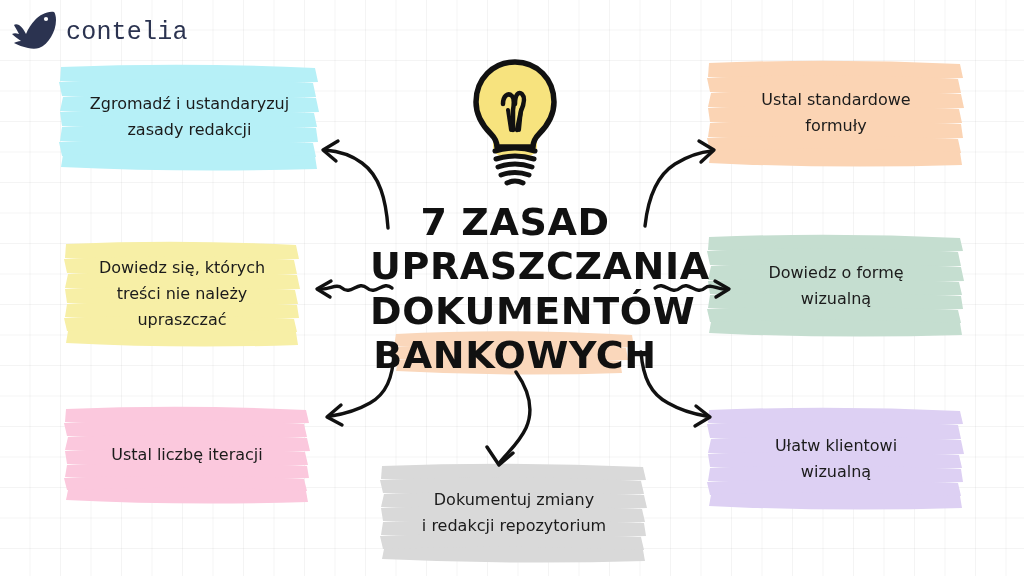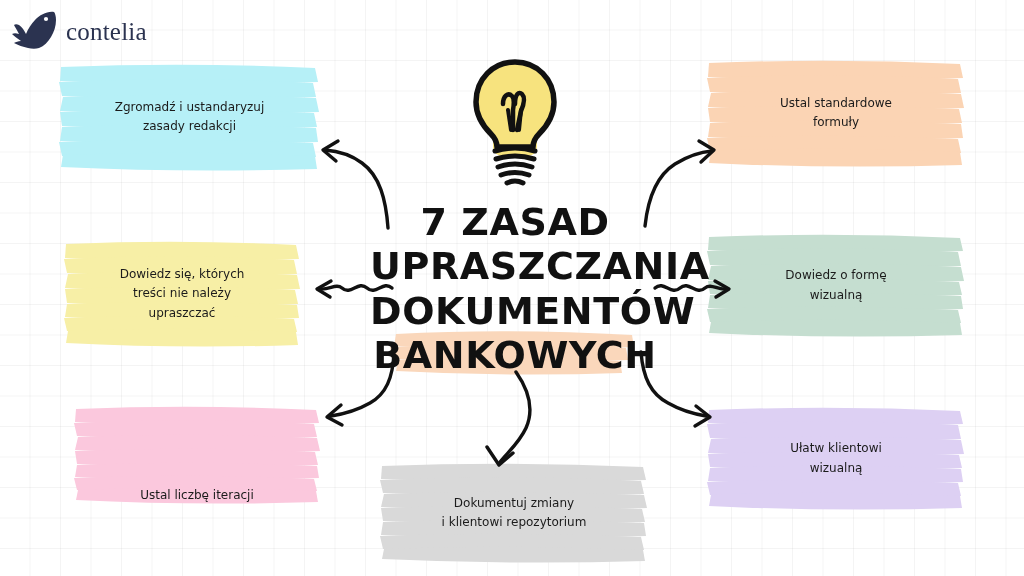--- a/index.html
+++ b/index.html
@@ -33,40 +33,40 @@
     height: 48px;
     display: flex;
     align-items: center;
     gap: 6px;
   }
   #logo-bird { width: 50px; height: 46px; display: block; }
   #logo-text {
     font-size: 25px;
     color: #2b3350;
     letter-spacing: 0.2px;
-    font-family: Liberation Serif, serif;
+    font-family: Liberation Mono, monospace;
   }
 
   
   .note {
     position: absolute;
     display: flex;
     align-items: center;
     justify-content: center;
     text-align: center;
   }
   .note .strokes {
     position: absolute;
     inset: 0;
     z-index: 0;
   }
   .note .label {
     position: relative;
     z-index: 1;
-    font-size: 12px;
+    font-size: 16px;
     line-height: 1.62;
     color: #1b1b1b;
     padding: 0 14px;
     font-family: "DejaVu Sans", "Liberation Sans", sans-serif;
     white-space: pre-line;
   }
 
   
   #center {
     position: absolute;
@@ -154,21 +154,21 @@
         <path d="M5 64 Q 118 59 235 65 L 237 78 Q 118 83 3 77 Z"></path>
         <path d="M2 78 Q 118 73 232 79 L 235 92 Q 118 97 5 91 Z"></path>
         <path d="M6 91 Q 118 86 234 92 L 236 105 Q 118 109 4 103 Z"></path>
       </g>
     </svg>
     <span class="label">Dowiedz się, których
 treści nie należy
 upraszczać</span>
   </div>
 
-  <div class="note" style="left:72px; top:405px; width:250px; height:100px;align-items:flex-end;">
+  <div class="note" style="left:62px; top:405px; width:250px; height:100px;">
     <svg class="strokes" viewBox="0 0 250 100" preserveAspectRatio="none">
       <g fill="#fbc8dd">
         <path d="M4 4 Q 123 -1 244 5 L 247 18 Q 123 23 3 17 Z"></path>
         <path d="M2 18 Q 123 12 242 19 L 245 32 Q 123 37 5 31 Z"></path>
         <path d="M6 32 Q 123 27 245 33 L 248 46 Q 123 51 3 45 Z"></path>
         <path d="M3 46 Q 123 41 243 47 L 246 60 Q 123 65 5 59 Z"></path>
         <path d="M5 60 Q 123 55 245 61 L 247 73 Q 123 78 3 72 Z"></path>
         <path d="M2 73 Q 123 68 242 74 L 245 86 Q 123 91 5 85 Z"></path>
         <path d="M6 85 Q 123 80 244 86 L 246 97 Q 123 101 4 95 Z"></path>
       </g>
@@ -230,21 +230,21 @@
         <path d="M4 4 Q 134 -1 265 5 L 268 18 Q 134 23 3 17 Z"></path>
         <path d="M2 18 Q 134 12 263 19 L 266 32 Q 134 37 5 31 Z"></path>
         <path d="M6 32 Q 134 27 266 33 L 269 46 Q 134 51 3 45 Z"></path>
         <path d="M3 46 Q 134 41 264 47 L 267 60 Q 134 65 5 59 Z"></path>
         <path d="M5 60 Q 134 55 266 61 L 268 74 Q 134 79 3 73 Z"></path>
         <path d="M2 74 Q 134 69 263 75 L 266 88 Q 134 93 5 87 Z"></path>
         <path d="M6 87 Q 134 82 265 88 L 267 99 Q 134 103 4 97 Z"></path>
       </g>
     </svg>
     <span class="label">Dokumentuj zmiany
-i klientowi repozytorium</span>
+i redakcji repozytorium</span>
   </div>
 
   <div id="center">
 
     <svg id="bulb" viewBox="0 0 120 140">
 
       <ellipse cx="60" cy="52" rx="39" ry="42" fill="#f7e37e"></ellipse>
       <rect x="38" y="82" width="44" height="22" rx="9" fill="#f7e37e"></rect>
 
       <path d="M60 10 C38 10 21 27 21 50 C21 64 28 74 36 82 C40 86 42 90 42 95

